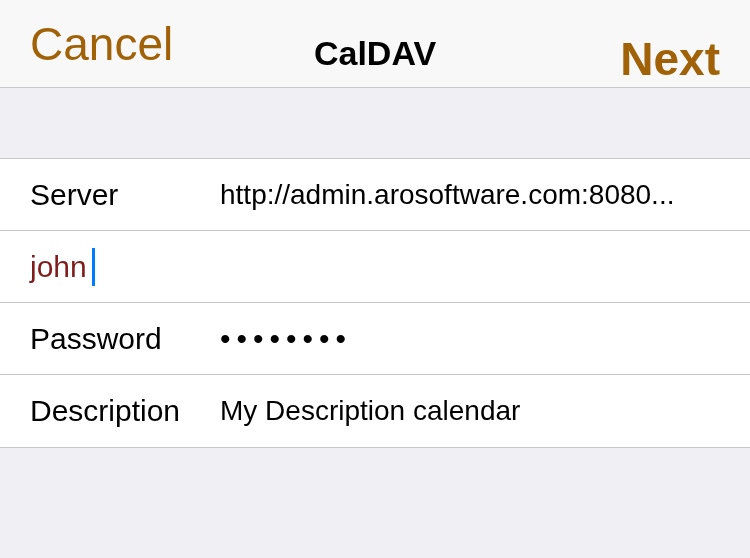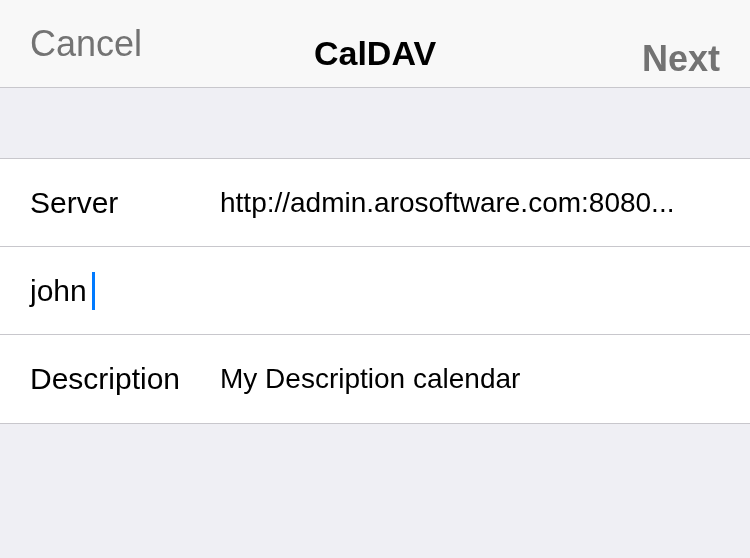--- a/index.html
+++ b/index.html
@@ -17,22 +17,22 @@
     .header {
       background: #f8f8f8;
       border-bottom: 1px solid #c8c7cc;
       height: 88px;
       display: flex;
       align-items: center;
       justify-content: space-between;
       padding: 0 30px;
     }
     .nav-button {
-      color: #737373;
-      font-size: 36px;
+      color: #a16207;
+      font-size: 46px;
       font-weight: 400;
       background: none;
       border: none;
       cursor: pointer;
       padding: 0;
     }
     .nav-button.right {
       font-weight: 600;
       margin-top: 31px;
     }
@@ -50,21 +50,21 @@
       background: #efeff4;
     }
     .form-section {
       background: #fff;
       border-top: 1px solid #c8c7cc;
       border-bottom: 1px solid #c8c7cc;
     }
     .form-row {
       display: flex;
       align-items: center;
-      height: 88px;
+      height: 72px;
       padding: 0 30px;
       border-bottom: 1px solid #c8c7cc;
     }
     .form-row:last-child {
       border-bottom: none;
     }
     .form-label {
       color: #000;
       font-size: 30px;
       font-weight: 400;
@@ -82,21 +82,21 @@
       white-space: nowrap;
       overflow: hidden;
       text-overflow: ellipsis;
     }
     .input-with-cursor {
       display: flex;
       align-items: center;
       flex: 1;
     }
     .input-text {
-      color: #000000;
+      color: #7f1d1d;
       font-size: 30px;
       font-weight: 400;
     }
     .cursor {
       width: 3px;
       height: 38px;
       background: #007aff;
       margin-left: 5px;
       display: inline-block;
     }
@@ -123,16 +123,20 @@
     <div class="form-label">Server</div>
     <div class="form-value">http://admin.arosoftware.com:8080...</div>
   </div>
   <div class="form-row">
     <div class="input-with-cursor">
       <span class="input-text">john</span>
       <span class="cursor"></span>
     </div>
   </div>
   <div class="form-row">
+    <div class="form-label">Password</div>
+    <div class="password-dots">••••••••</div>
+  </div>
+  <div class="form-row">
     <div class="form-label">Description</div>
     <div class="form-value">My Description calendar</div>
   </div>
 </div>
 
 </body></html>

